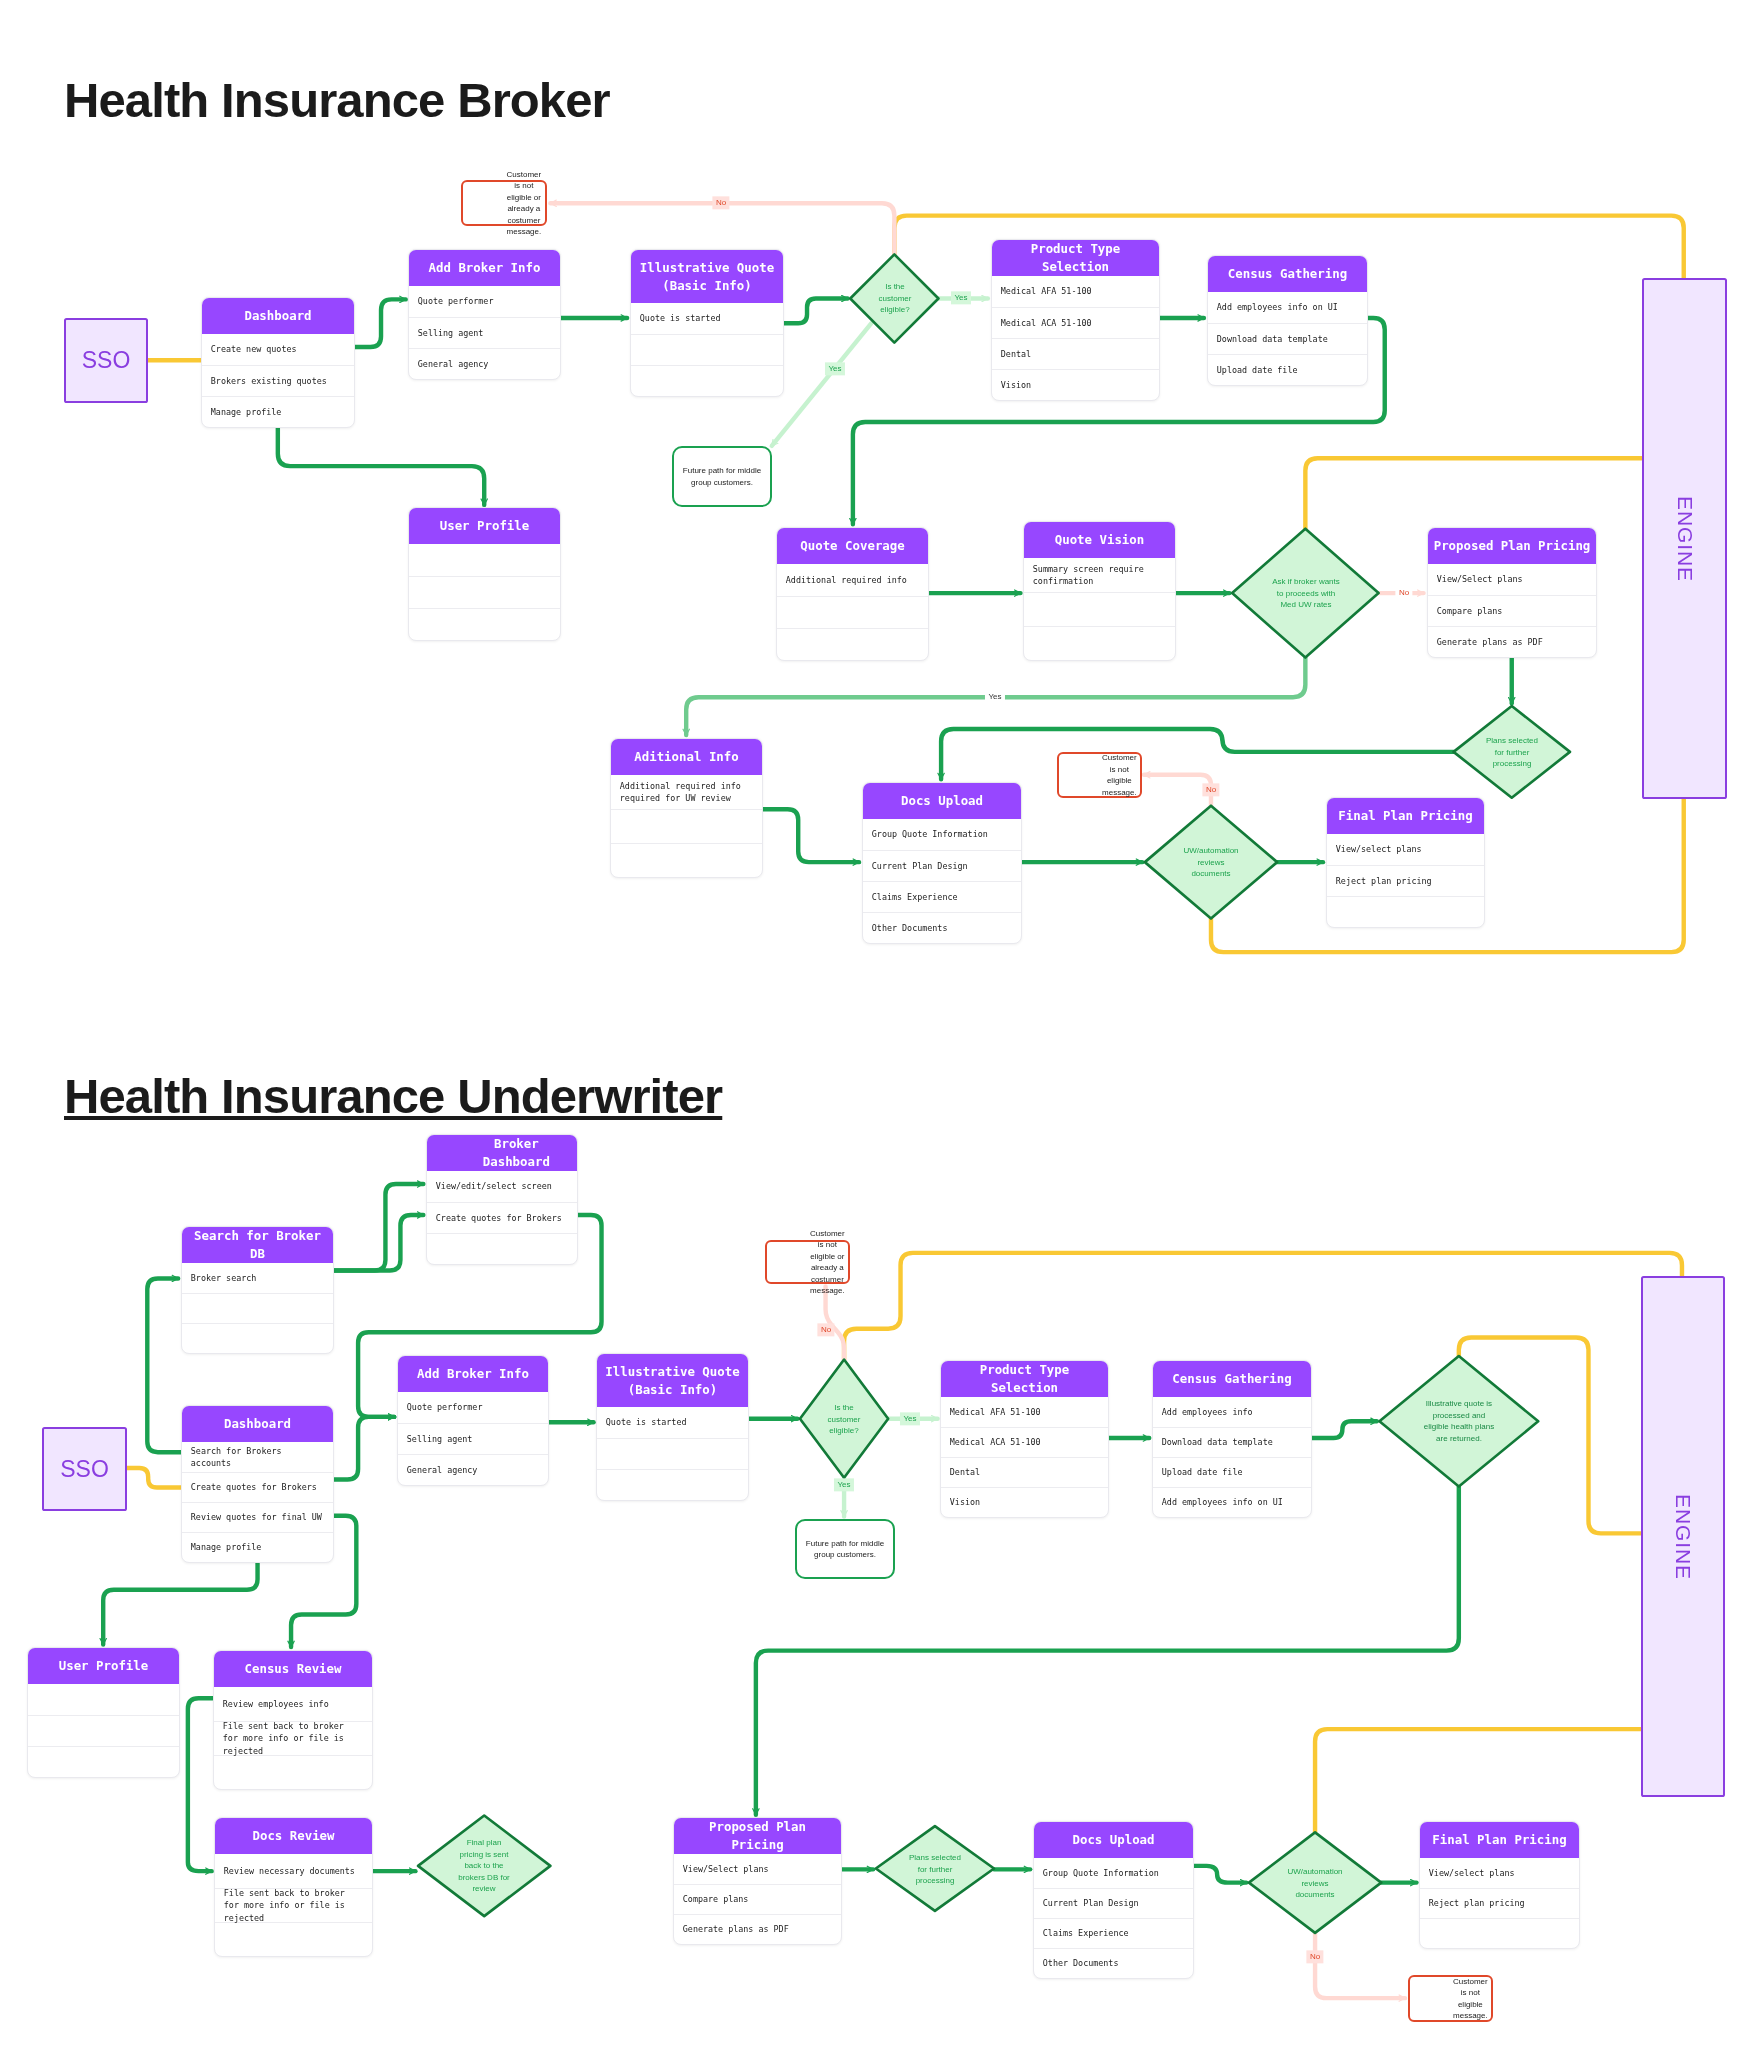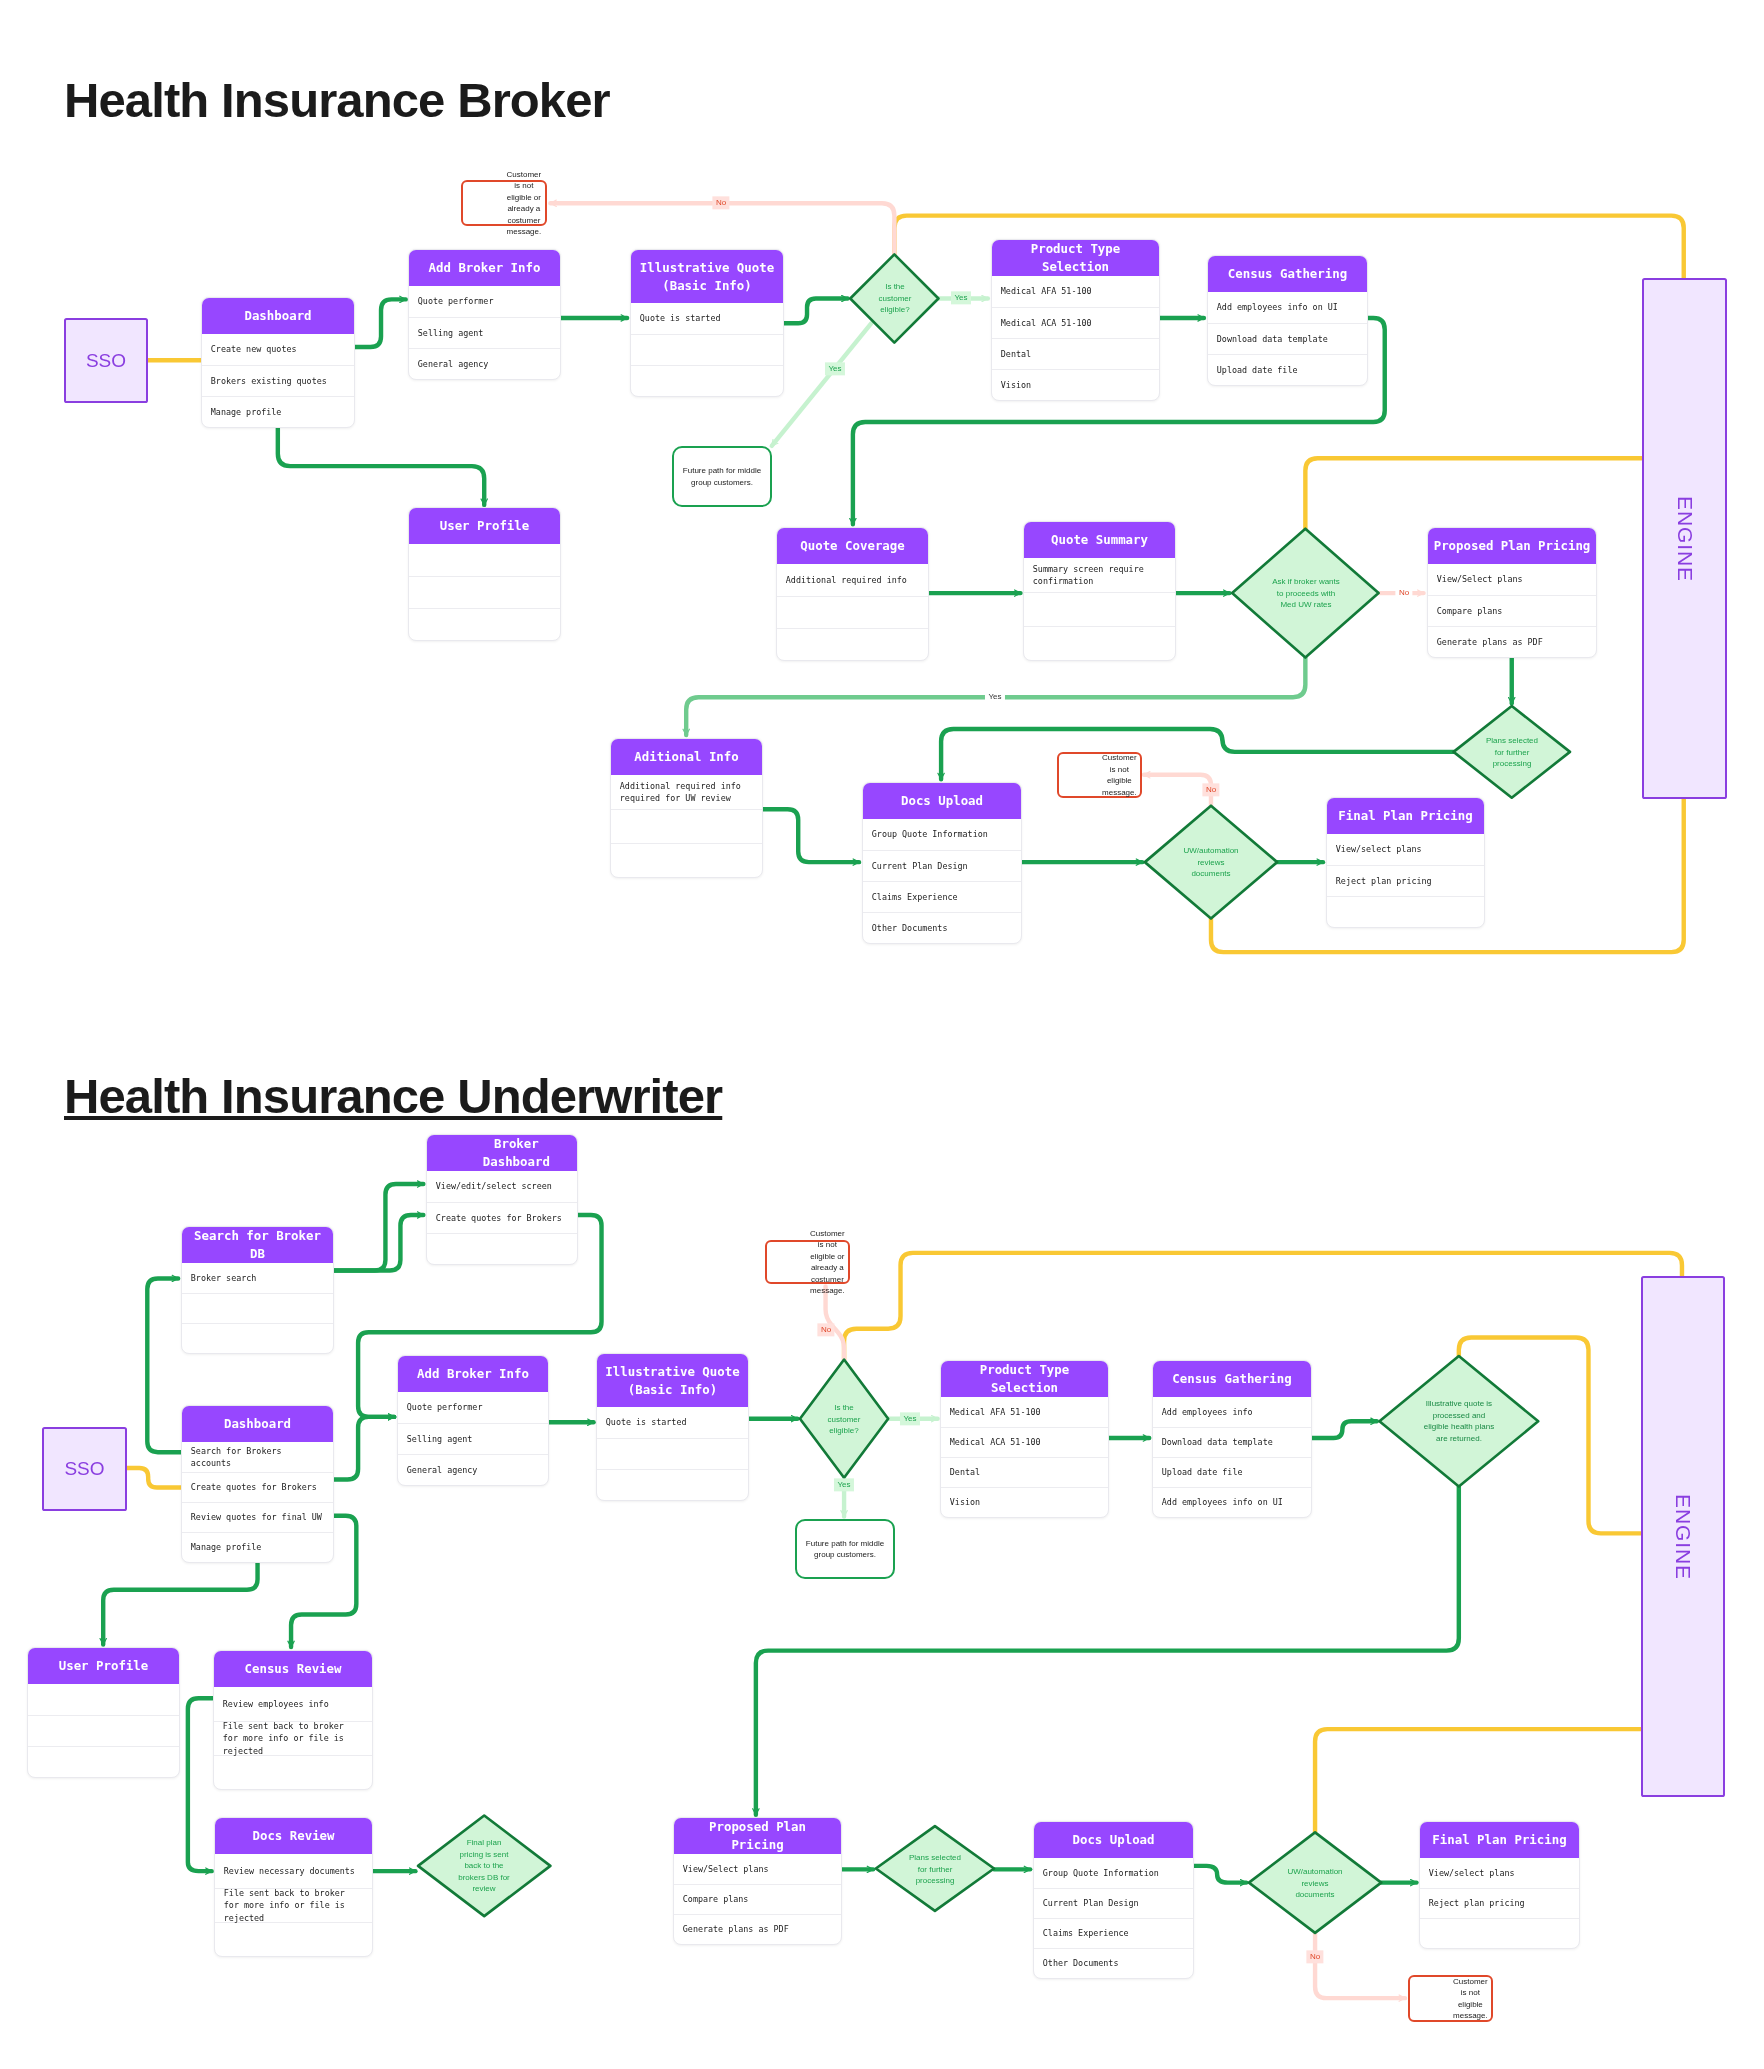--- a/index.html
+++ b/index.html
@@ -3,21 +3,21 @@
 <meta charset="utf-8">
 <style>
   html,body{margin:0;padding:0;background:#ffffff;}
   body{width:1764px;height:2070px;position:relative;overflow:hidden;font-family:"Liberation Sans",sans-serif;}
   .title{position:absolute;left:64px;font-family:"Liberation Sans",sans-serif;font-weight:700;font-size:49px;color:#1b1b1b;letter-spacing:-0.9px;margin:0;}
   svg.wires{position:absolute;left:0;top:0;width:1764px;height:2070px;}
   .card{position:absolute;background:#fff;border:1.8px solid #e9e9ee;border-radius:8px;box-shadow:0 0.9px 2.6px rgba(0,0,0,0.06);overflow:hidden;box-sizing:border-box;}
   .card .hd{background:#9747ff;color:#fff;font-family:"DejaVu Sans Mono",monospace;font-weight:700;font-size:12.4px;text-align:center;display:flex;align-items:center;justify-content:center;line-height:17.6px;padding:0 5.3px;box-sizing:border-box;}
   .card .row{font-family:"DejaVu Sans Mono",monospace;font-size:8.4px;color:#222;border-top:1.8px solid #ececf0;padding:0 8.8px;display:flex;align-items:center;box-sizing:border-box;line-height:12.4px;}
   .card .row:first-of-type{border-top:none;}
-  .sso{position:absolute;background:#f1e6ff;border:2.6px solid #8a3ee0;border-radius:2.6px;box-sizing:border-box;color:#8a3ee0;font-size:19px;display:flex;align-items:center;justify-content:center;}
+  .sso{position:absolute;background:#f1e6ff;border:2.6px solid #8a3ee0;border-radius:2.6px;box-sizing:border-box;color:#8a3ee0;font-size:23px;display:flex;align-items:center;justify-content:center;}
   .engine{position:absolute;background:#f1e6ff;border:2.6px solid #8a3ee0;border-radius:2.6px;box-sizing:border-box;}
   .engine span{position:absolute;left:50%;top:50%;transform:translate(-50%,-50%) rotate(90deg);color:#8a3ee0;font-size:21px;letter-spacing:0.9px;white-space:nowrap;}
   .dlabel{position:absolute;color:#1da34e;font-size:8px;text-align:center;line-height:11.5px;transform:translate(-50%,-50%);}
   .note{position:absolute;background:#fff;box-sizing:border-box;font-size:8px;color:#222;text-align:center;display:flex;align-items:center;justify-content:center;line-height:11.5px;padding:0 5.3px;}
   .note.red{border:2.6px solid #e0482a;border-radius:6px;padding-left:45px;}
   .note.green{border:2.6px solid #1aa150;border-radius:10px;}
   .tag{position:absolute;font-size:8px;padding:1.8px 3.5px;transform:translate(-50%,-50%);line-height:9.7px;}
   .tag.no{background:#ffe0dc;color:#e0482a;}
   .tag.yes{background:#d4f7da;color:#1da34e;}
   .tag.yesplain{background:#fff;color:#1da34e;}
@@ -162,21 +162,21 @@
     <div class="row" style="height: 31px;">Download data template</div>
     <div class="row" style="height: 31px;">Upload date file</div>
   </div>
 <div class="card" style="left:776px;top:527px;width:153px;">
     <div class="hd" style="height: 36px;">Quote Coverage</div>
     <div class="row" style="height: 32px; border-top: none;">Additional required info</div>
     <div class="row" style="height: 32px;"></div>
     <div class="row" style="height: 32px;"></div>
   </div>
 <div class="card" style="left:1023px;top:521px;width:153px;">
-    <div class="hd" style="height: 36px;">Quote Summary</div>
+    <div class="hd" style="height: 36px;">Quote Vision</div>
     <div class="row" style="height: 34px; border-top: none;">Summary screen require confirmation</div>
     <div class="row" style="height: 34px;"></div>
     <div class="row" style="height: 34px;"></div>
   </div>
 <div class="card" style="left:1427px;top:527px;width:170px;">
     <div class="hd" style="height: 36px;">Proposed Plan Pricing</div>
     <div class="row" style="height: 31px; border-top: none;">View/Select plans</div>
     <div class="row" style="height: 31px;">Compare plans</div>
     <div class="row" style="height: 31px;">Generate plans as PDF</div>
   </div>

